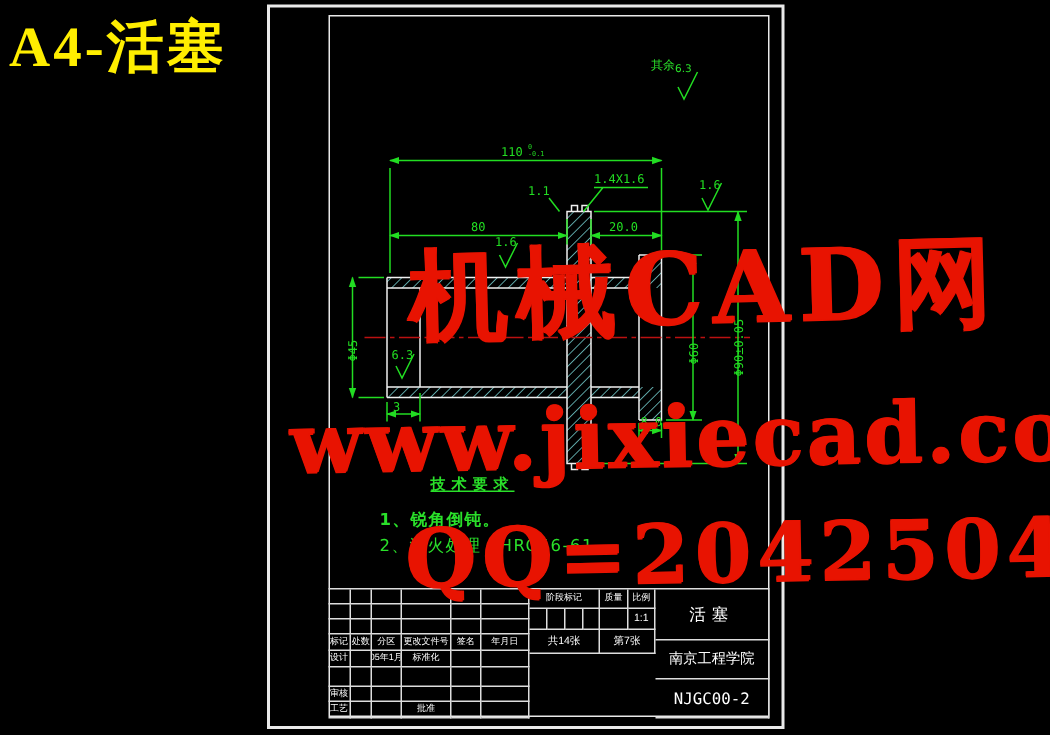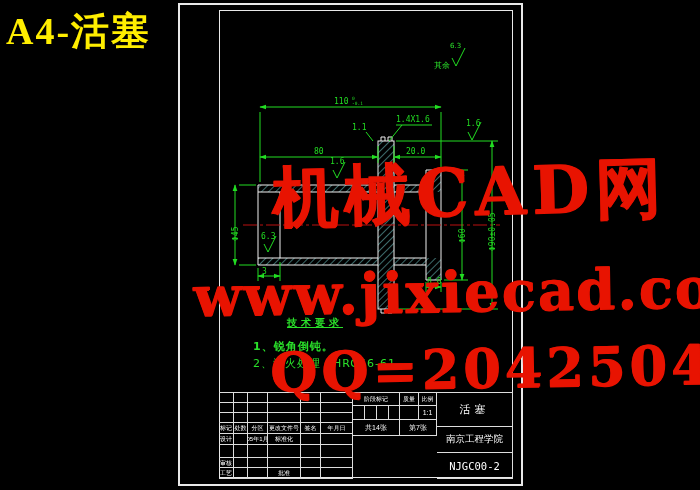--- a/index.html
+++ b/index.html
@@ -133,21 +133,21 @@
   <span class="dim" style="left:396px;top:116px;">1.4X1.6</span>
   <span class="dim vert" style="left:232px;top:241px;">Φ45</span>
   <span class="dim vert" style="left:459px;top:243px;">Φ60</span>
   <span class="dim vert" style="left:489px;top:251px;">Φ90±0.05</span>
   <span class="dim" style="left:262px;top:268px;">3</span>
   <span class="dim" style="left:427px;top:278px;">8.0</span>
   <span class="dim" style="left:330px;top:158px;">1.6</span>
   <span class="dim" style="left:261px;top:233px;">6.3</span>
   <span class="dim" style="left:466px;top:120px;">1.6</span>
 
-  <span class="corner-note" style="left:434px;top:60px;">其余</span>
+  <span class="corner-note" style="left:434px;top:38px;">其余</span>
   <span class="corner-note" style="left:450px;top:42px;font-size:7px;">6.3</span>
 
   <div class="tech-title" style="left:287px;top:316px;">技术要求</div>
   <div class="tech-item" style="left:253px;top:339px;font-weight:bold;">1、锐角倒钝。</div>
   <div class="tech-item" style="left:253px;top:356px;">2、淬火处理：HRC56-61</div>
 
   <div class="tb">
 
     <div class="tb-section" style="left:0;top:0;width:134px;">
       <div class="tb-row" style="height:10px;">

